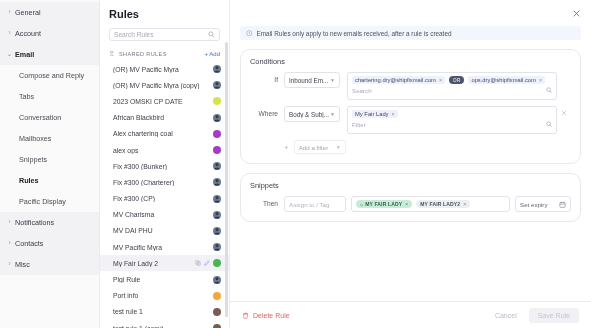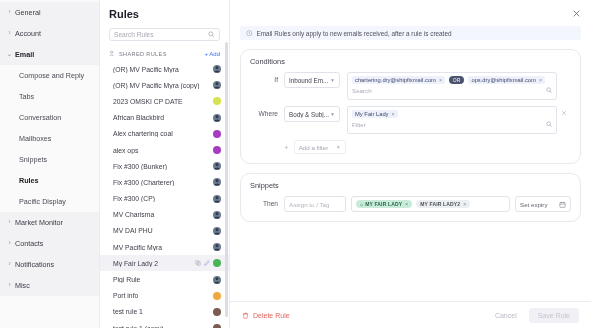--- a/index.html
+++ b/index.html
@@ -274,29 +274,25 @@
       </div>
     <div class="nav-item selected">
         <span>Rules</span>
       </div>
     <div class="nav-item">
         <span>Pacific Display</span>
       </div>
 
     <div class="nav-group group-bg">
       <span class="chev">›</span>
-      <span class="g-label">Market Monitor</span>
+      <span class="g-label">Notifications</span>
     </div>
     <div class="nav-group group-bg">
       <span class="chev">›</span>
       <span class="g-label">Contacts</span>
-    </div>
-    <div class="nav-group group-bg">
-      <span class="chev">›</span>
-      <span class="g-label">Notifications</span>
     </div>
     <div class="nav-group group-bg">
       <span class="chev">›</span>
       <span class="g-label">Misc</span>
     </div>
   </div>
 
   <div class="list-panel">
     <div class="list-title">Rules</div>
 

